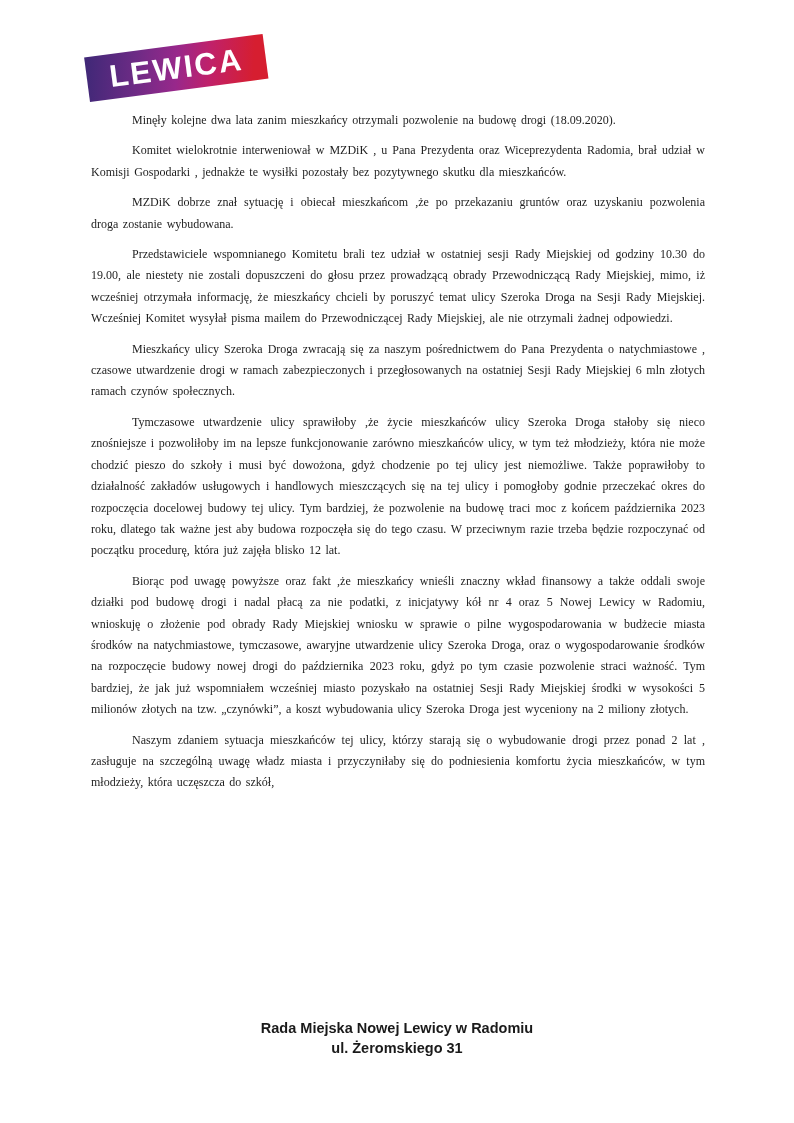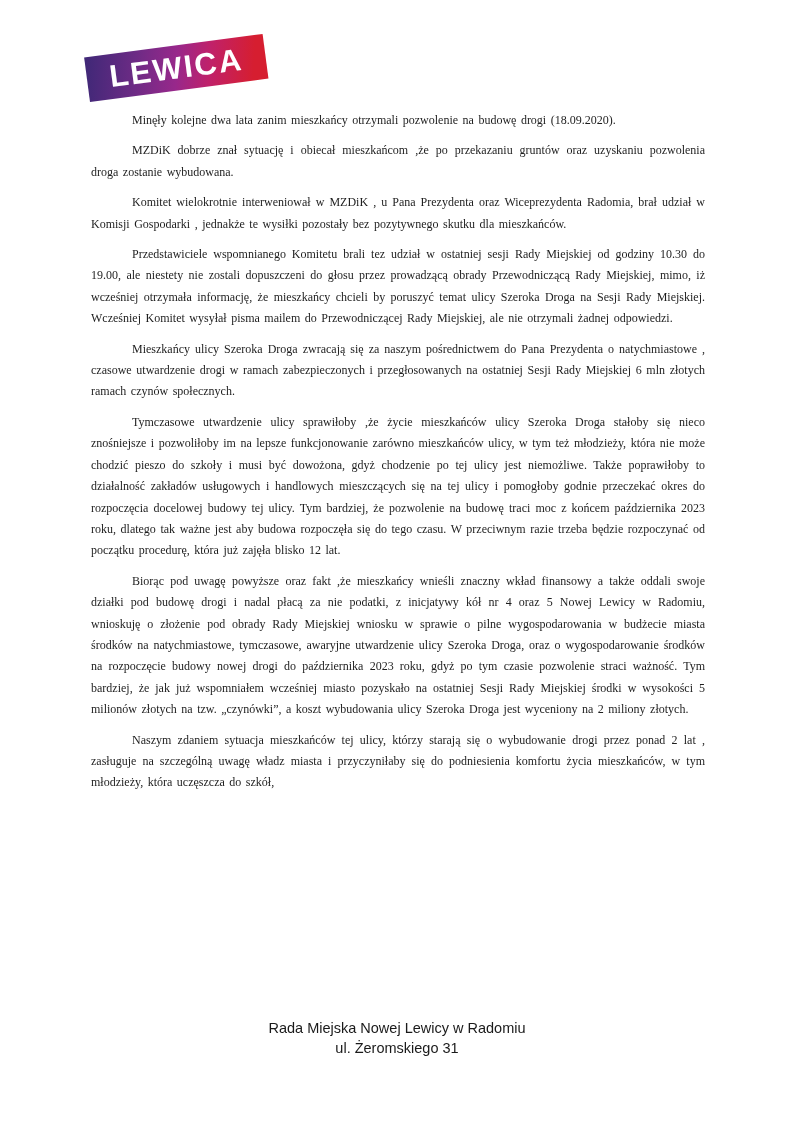--- a/index.html
+++ b/index.html
@@ -62,39 +62,40 @@
     top: 1019px;
     width: 100%;
     text-align: center;
     font-family: "Liberation Sans", sans-serif;
     font-size: 14.5px;
     line-height: 19.5px;
     color: #1a1a1a;
   }
   .doc-footer div {
     margin: 0;
+    font-weight: bold;
   }
 </style>
 </head>
 <body>
 
 <div class="page">
 
   <div class="logo-banner">
     <span class="logo-text">LEWICA</span>
   </div>
 
   <div class="doc-body">
 
       <p class="para">Minęły kolejne dwa lata zanim mieszkańcy otrzymali pozwolenie na budowę drogi (18.09.2020).</p>
 
 
+      <p class="para">Komitet wielokrotnie interweniował w MZDiK , u Pana Prezydenta oraz Wiceprezydenta Radomia, brał udział w Komisji Gospodarki , jednakże te wysiłki pozostały bez pozytywnego skutku dla mieszkańców.</p>
+
       <p class="para">MZDiK dobrze znał sytuację i obiecał mieszkańcom ,że po przekazaniu gruntów oraz uzyskaniu pozwolenia droga zostanie wybudowana.</p>
-
-      <p class="para">Komitet wielokrotnie interweniował w MZDiK , u Pana Prezydenta oraz Wiceprezydenta Radomia, brał udział w Komisji Gospodarki , jednakże te wysiłki pozostały bez pozytywnego skutku dla mieszkańców.</p>
 
       <p class="para">Przedstawiciele wspomnianego Komitetu brali tez udział w ostatniej sesji Rady Miejskiej od godziny 10.30 do 19.00, ale niestety nie zostali dopuszczeni do głosu przez prowadzącą obrady Przewodniczącą Rady Miejskiej, mimo, iż wcześniej otrzymała informację, że mieszkańcy chcieli by poruszyć temat ulicy Szeroka Droga na Sesji Rady Miejskiej. Wcześniej Komitet wysyłał pisma mailem do Przewodniczącej Rady Miejskiej, ale nie otrzymali żadnej odpowiedzi.</p>
 
       <p class="para">Mieszkańcy ulicy Szeroka Droga zwracają się za naszym pośrednictwem do Pana Prezydenta o natychmiastowe , czasowe utwardzenie drogi w ramach zabezpieczonych i przegłosowanych na ostatniej Sesji Rady Miejskiej 6 mln złotych ramach czynów społecznych.</p>
 
       <p class="para">Tymczasowe utwardzenie ulicy sprawiłoby ,że życie mieszkańców ulicy Szeroka Droga stałoby się nieco znośniejsze i pozwoliłoby im na lepsze funkcjonowanie zarówno mieszkańców ulicy, w tym też młodzieży, która nie może chodzić pieszo do szkoły i musi być dowożona, gdyż chodzenie po tej ulicy jest niemożliwe. Także poprawiłoby to działalność zakładów usługowych i handlowych mieszczących się na tej ulicy i pomogłoby godnie przeczekać okres do rozpoczęcia docelowej budowy tej ulicy. Tym bardziej, że pozwolenie na budowę traci moc z końcem października 2023 roku, dlatego tak ważne jest aby budowa rozpoczęła się do tego czasu. W przeciwnym razie trzeba będzie rozpoczynać od początku procedurę, która już zajęła blisko 12 lat.</p>
 
       <p class="para">Biorąc pod uwagę powyższe oraz fakt ,że mieszkańcy wnieśli znaczny wkład finansowy a także oddali swoje działki pod budowę drogi i nadal płacą za nie podatki, z inicjatywy kół nr 4 oraz 5 Nowej Lewicy w Radomiu, wnioskuję o złożenie pod obrady Rady Miejskiej wniosku w sprawie o pilne wygospodarowania w budżecie miasta środków na natychmiastowe, tymczasowe, awaryjne utwardzenie ulicy Szeroka Droga, oraz o wygospodarowanie środków na rozpoczęcie budowy nowej drogi do października 2023 roku, gdyż po tym czasie pozwolenie straci ważność. Tym bardziej, że jak już wspomniałem wcześniej miasto pozyskało na ostatniej Sesji Rady Miejskiej środki w wysokości 5 milionów złotych na tzw. „czynówki”, a koszt wybudowania ulicy Szeroka Droga jest wyceniony na 2 miliony złotych.</p>
 
       <p class="para">Naszym zdaniem sytuacja mieszkańców tej ulicy, którzy starają się o wybudowanie drogi przez ponad 2 lat , zasługuje na szczególną uwagę władz miasta i przyczyniłaby się do podniesienia komfortu życia mieszkańców, w tym młodzieży, która uczęszcza do szkół,</p>

